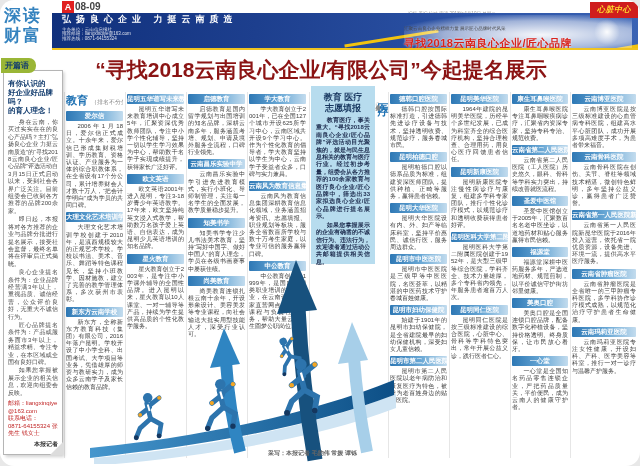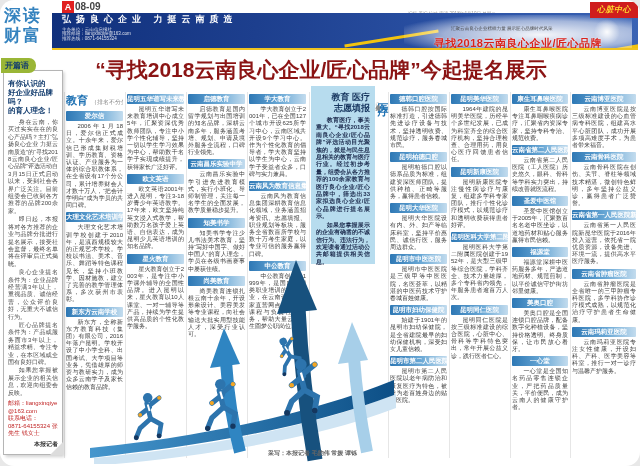--- a/index.html
+++ b/index.html
@@ -11,21 +11,21 @@
         font-size:17px;line-height:20px;letter-spacing:2px;}
   .pageno{position:absolute;left:62px;top:1px;height:12px;font-size:10px;font-weight:bold;color:#444;}
   .pageno .abox{display:inline-block;background:#e02020;color:#fff;width:12px;height:12px;
         line-height:12px;text-align:center;font-size:9px;margin-right:1px;}
   .topcredits{position:absolute;left:408px;top:2px;width:185px;color:#999;white-space:nowrap;}
   .banner{position:absolute;left:52px;top:13px;width:586px;height:37px;overflow:hidden;
         background:linear-gradient(95deg,#10307c 0%,#1d3f8e 35%,#2b52a5 70%,#3a63b4 100%);
         border-bottom:2px solid #f0c420;}
   .slogan{position:absolute;left:10px;top:0;color:#fff;font-weight:bold;font-size:9px;letter-spacing:5px;}
   .banner-lines{position:absolute;left:10px;top:14px;color:rgba(255,255,255,.85);line-height:6px;}
-  .campaign{position:absolute;left:352px;top:2px;width:228px;height:33px;text-align:center;
+  .campaign{position:absolute;left:352px;top:2px;width:228px;height:33px;
         background:radial-gradient(ellipse at 60% 60%,rgba(255,255,255,.95) 0%,rgba(255,255,255,.55) 50%,rgba(255,255,255,0) 78%);}
   .campaign .tagline{color:#444;margin-top:2px;}
   .campaign .ctitle{font-size:11px;font-weight:bold;color:#d8231d;margin-top:1px;letter-spacing:.5px;
         text-shadow:0 0 2px #fff;white-space:nowrap;}
   .glowdot{position:absolute;left:542px;top:6px;width:26px;height:26px;border-radius:50%;
         background:radial-gradient(circle,rgba(255,255,255,.95),rgba(255,255,255,0) 70%);}
   .yb1{position:absolute;left:292px;top:24px;width:95px;height:3px;background:#f2c30f;transform:rotate(-9deg);}
   .yb2{position:absolute;left:500px;top:34px;width:140px;height:5px;background:#f2c30f;transform:rotate(-10deg);}
   .brandbox{position:absolute;left:590px;top:2px;width:48px;height:16px;background:#cf1d1d;
         color:#ffd92e;font-size:8px;font-weight:bold;font-style:italic;text-align:center;line-height:16px;
@@ -65,21 +65,21 @@
   .vline{position:absolute;top:92px;width:1px;height:366px;background:#e6e6e6;z-index:0;}
 
   
   .med-label{position:absolute;left:375px;top:94px;width:13px;z-index:1;}
   .med-label .ml{writing-mode:vertical-rl;font-size:11px;font-weight:bold;color:#2173b4;letter-spacing:2px;}
   .med-label .mn{writing-mode:vertical-rl;font-size:5px;color:#888;margin-top:3px;letter-spacing:0;}
 
   
   .center-box{position:absolute;left:311px;top:86px;width:64px;height:178px;background:#b7dcee;
         padding:6px 5px;z-index:2;}
-  .cb-title{font-size:9px;line-height:11px;font-weight:bold;color:#16355e;text-align:right;margin-bottom:3px;}
+  .cb-title{font-size:9px;line-height:11px;font-weight:bold;color:#16355e;text-align:center;margin-bottom:3px;}
   .cb-p{font-size:6px;line-height:7.4px;font-weight:bold;color:#1d2c4e;text-align:justify;
         text-indent:1.8em;margin:0 0 1px;word-break:break-all;}
 
   
   .illus{position:absolute;left:90px;top:252px;z-index:3;}
   .footer-credit{position:absolute;left:268px;top:449px;font-size:6px;color:#666;font-weight:bold;z-index:4;}
 </style>
 </head>
 <body>
 
@@ -108,21 +108,21 @@
     <div class="yb1"></div>
     <div class="yb2"></div>
     <div class="campaign">
       <div class="tagline"><span class="tiny">汇聚云南良心企业榜样力量 展示匠心品牌时代风采</span></div>
       <div class="ctitle">寻找2018云南良心企业/匠心品牌</div>
     </div>
     <div class="glowdot"></div>
   </div>
   <div class="brandbox">心脏中心</div>
 
-  <div class="headline">“寻找2018云南良心企业/匠心品牌”今起提名展示</div>
+  <div class="headline">“寻找2018云南良心企业/有限公司”今起提名展示</div>
 
   <div class="vline" style="left:64px"></div>
   <div class="vline" style="left:125px"></div>
   <div class="vline" style="left:186px"></div>
   <div class="vline" style="left:247px"></div>
   <div class="vline" style="left:309px"></div>
   <div class="vline" style="left:388px"></div>
   <div class="vline" style="left:449px"></div>
   <div class="vline" style="left:510px"></div>
   <div class="vline" style="left:570px"></div>

